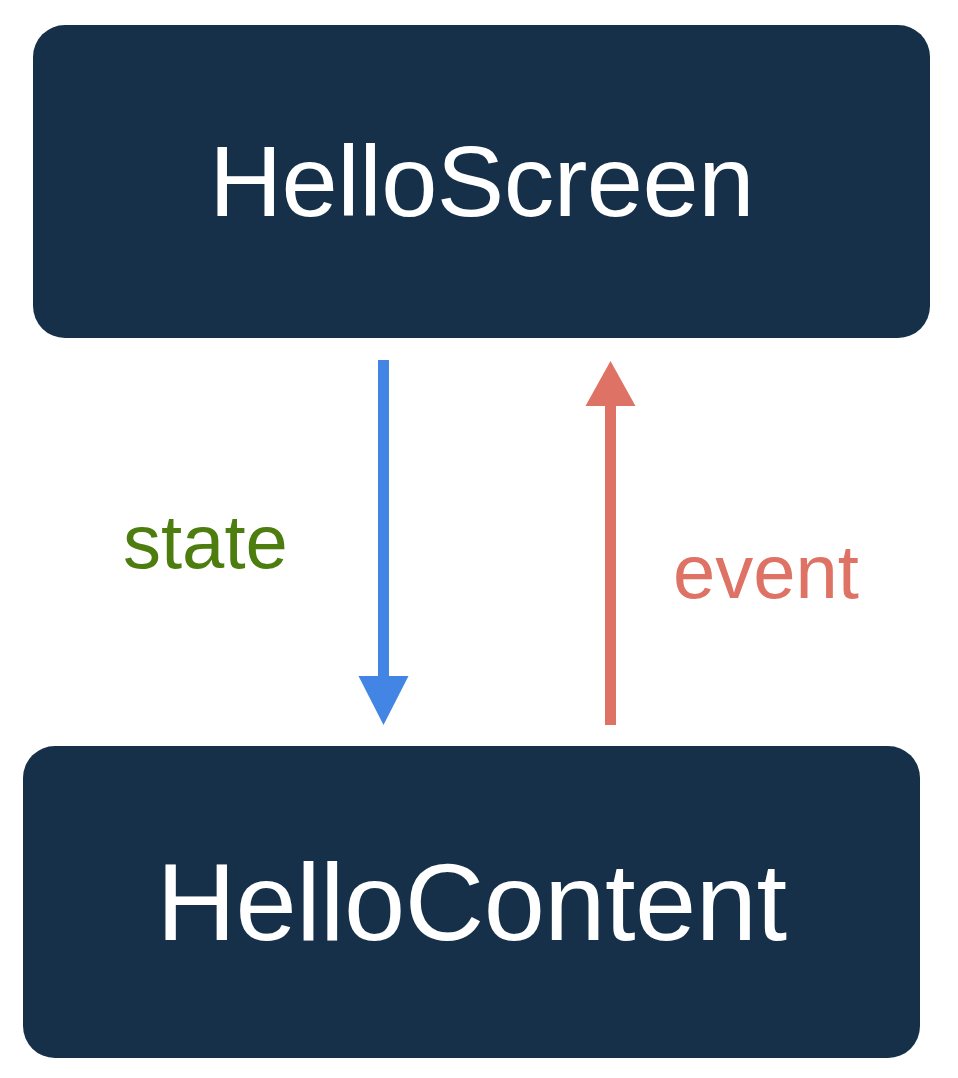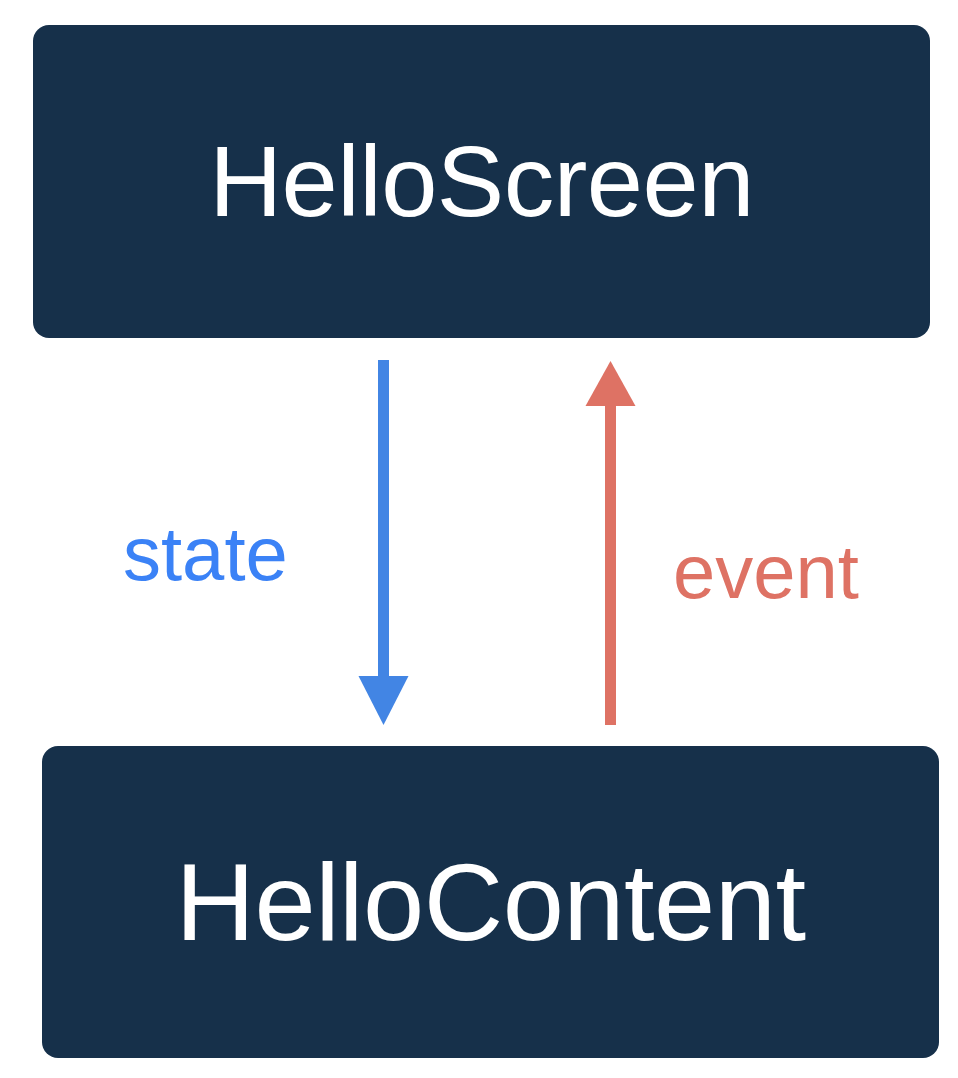--- a/index.html
+++ b/index.html
@@ -13,21 +13,21 @@
   #canvas {
     position: relative;
     width: 958px;
     height: 1078px;
     background: #ffffff;
     overflow: hidden;
   }
   .node-box {
     position: absolute;
     background: #16304A;
-    border-radius: 16px;
+    border-radius: 32px;
     display: flex;
     align-items: center;
     justify-content: center;
     box-sizing: border-box;
   }
   .node-label {
     color: #ffffff;
     font-family: "Liberation Sans", sans-serif;
     font-weight: 400;
     letter-spacing: -0.5px;
@@ -37,21 +37,21 @@
   #node-screen {
     left: 33px;
     top: 25px;
     width: 897px;
     height: 313px;
   }
   #node-screen .node-label {
     font-size: 101px;
   }
   #node-content {
-    left: 42px;
+    left: 23px;
     top: 746px;
     width: 897px;
     height: 312px;
   }
   #node-content .node-label {
     font-size: 110px;
   }
 
   .edge-svg {
     position: absolute;
@@ -65,22 +65,22 @@
   .edge-label {
     position: absolute;
     font-family: "Liberation Sans", sans-serif;
     font-size: 76px;
     font-weight: 400;
     line-height: 1;
     white-space: nowrap;
   }
   #label-state {
     left: 123px;
-    top: 516px;
-    color: #3b82f6;
+    top: 504px;
+    color: #4d7c0f;
   }
   #label-event {
     left: 673px;
     top: 504px;
     color: #DE7264;
     margin-top: 30px;
   }
 </style>
 </head>
 <body>

